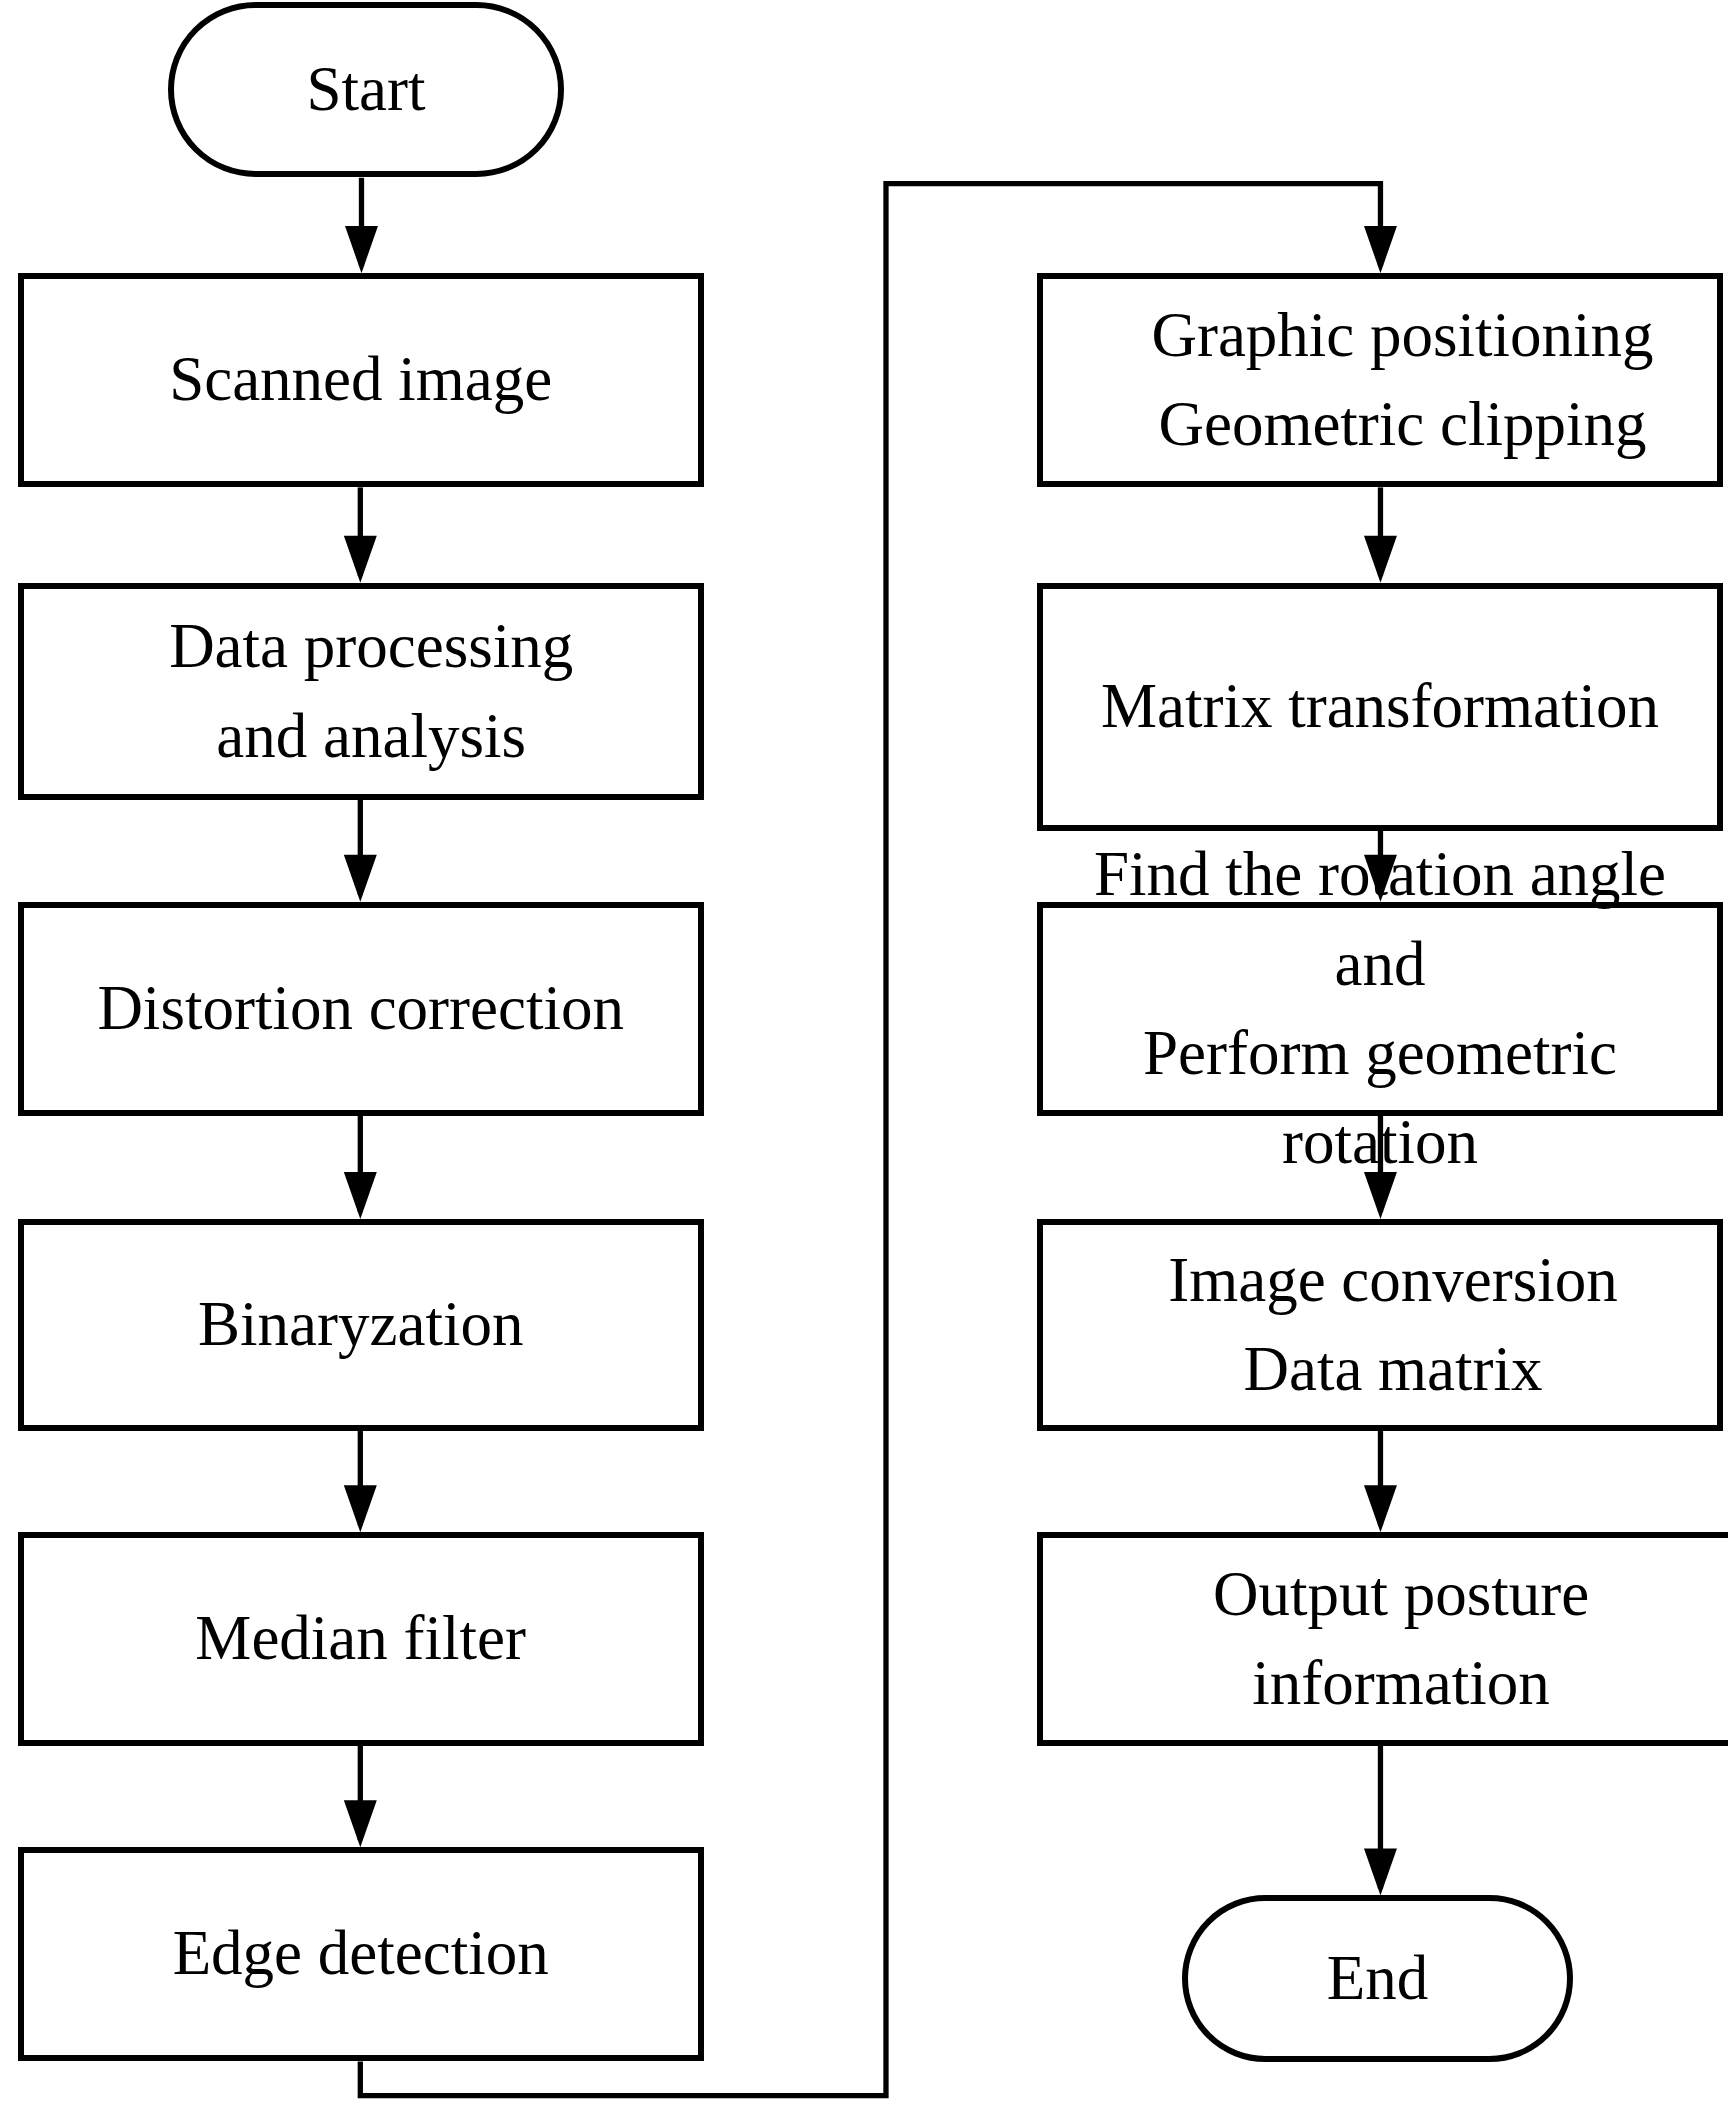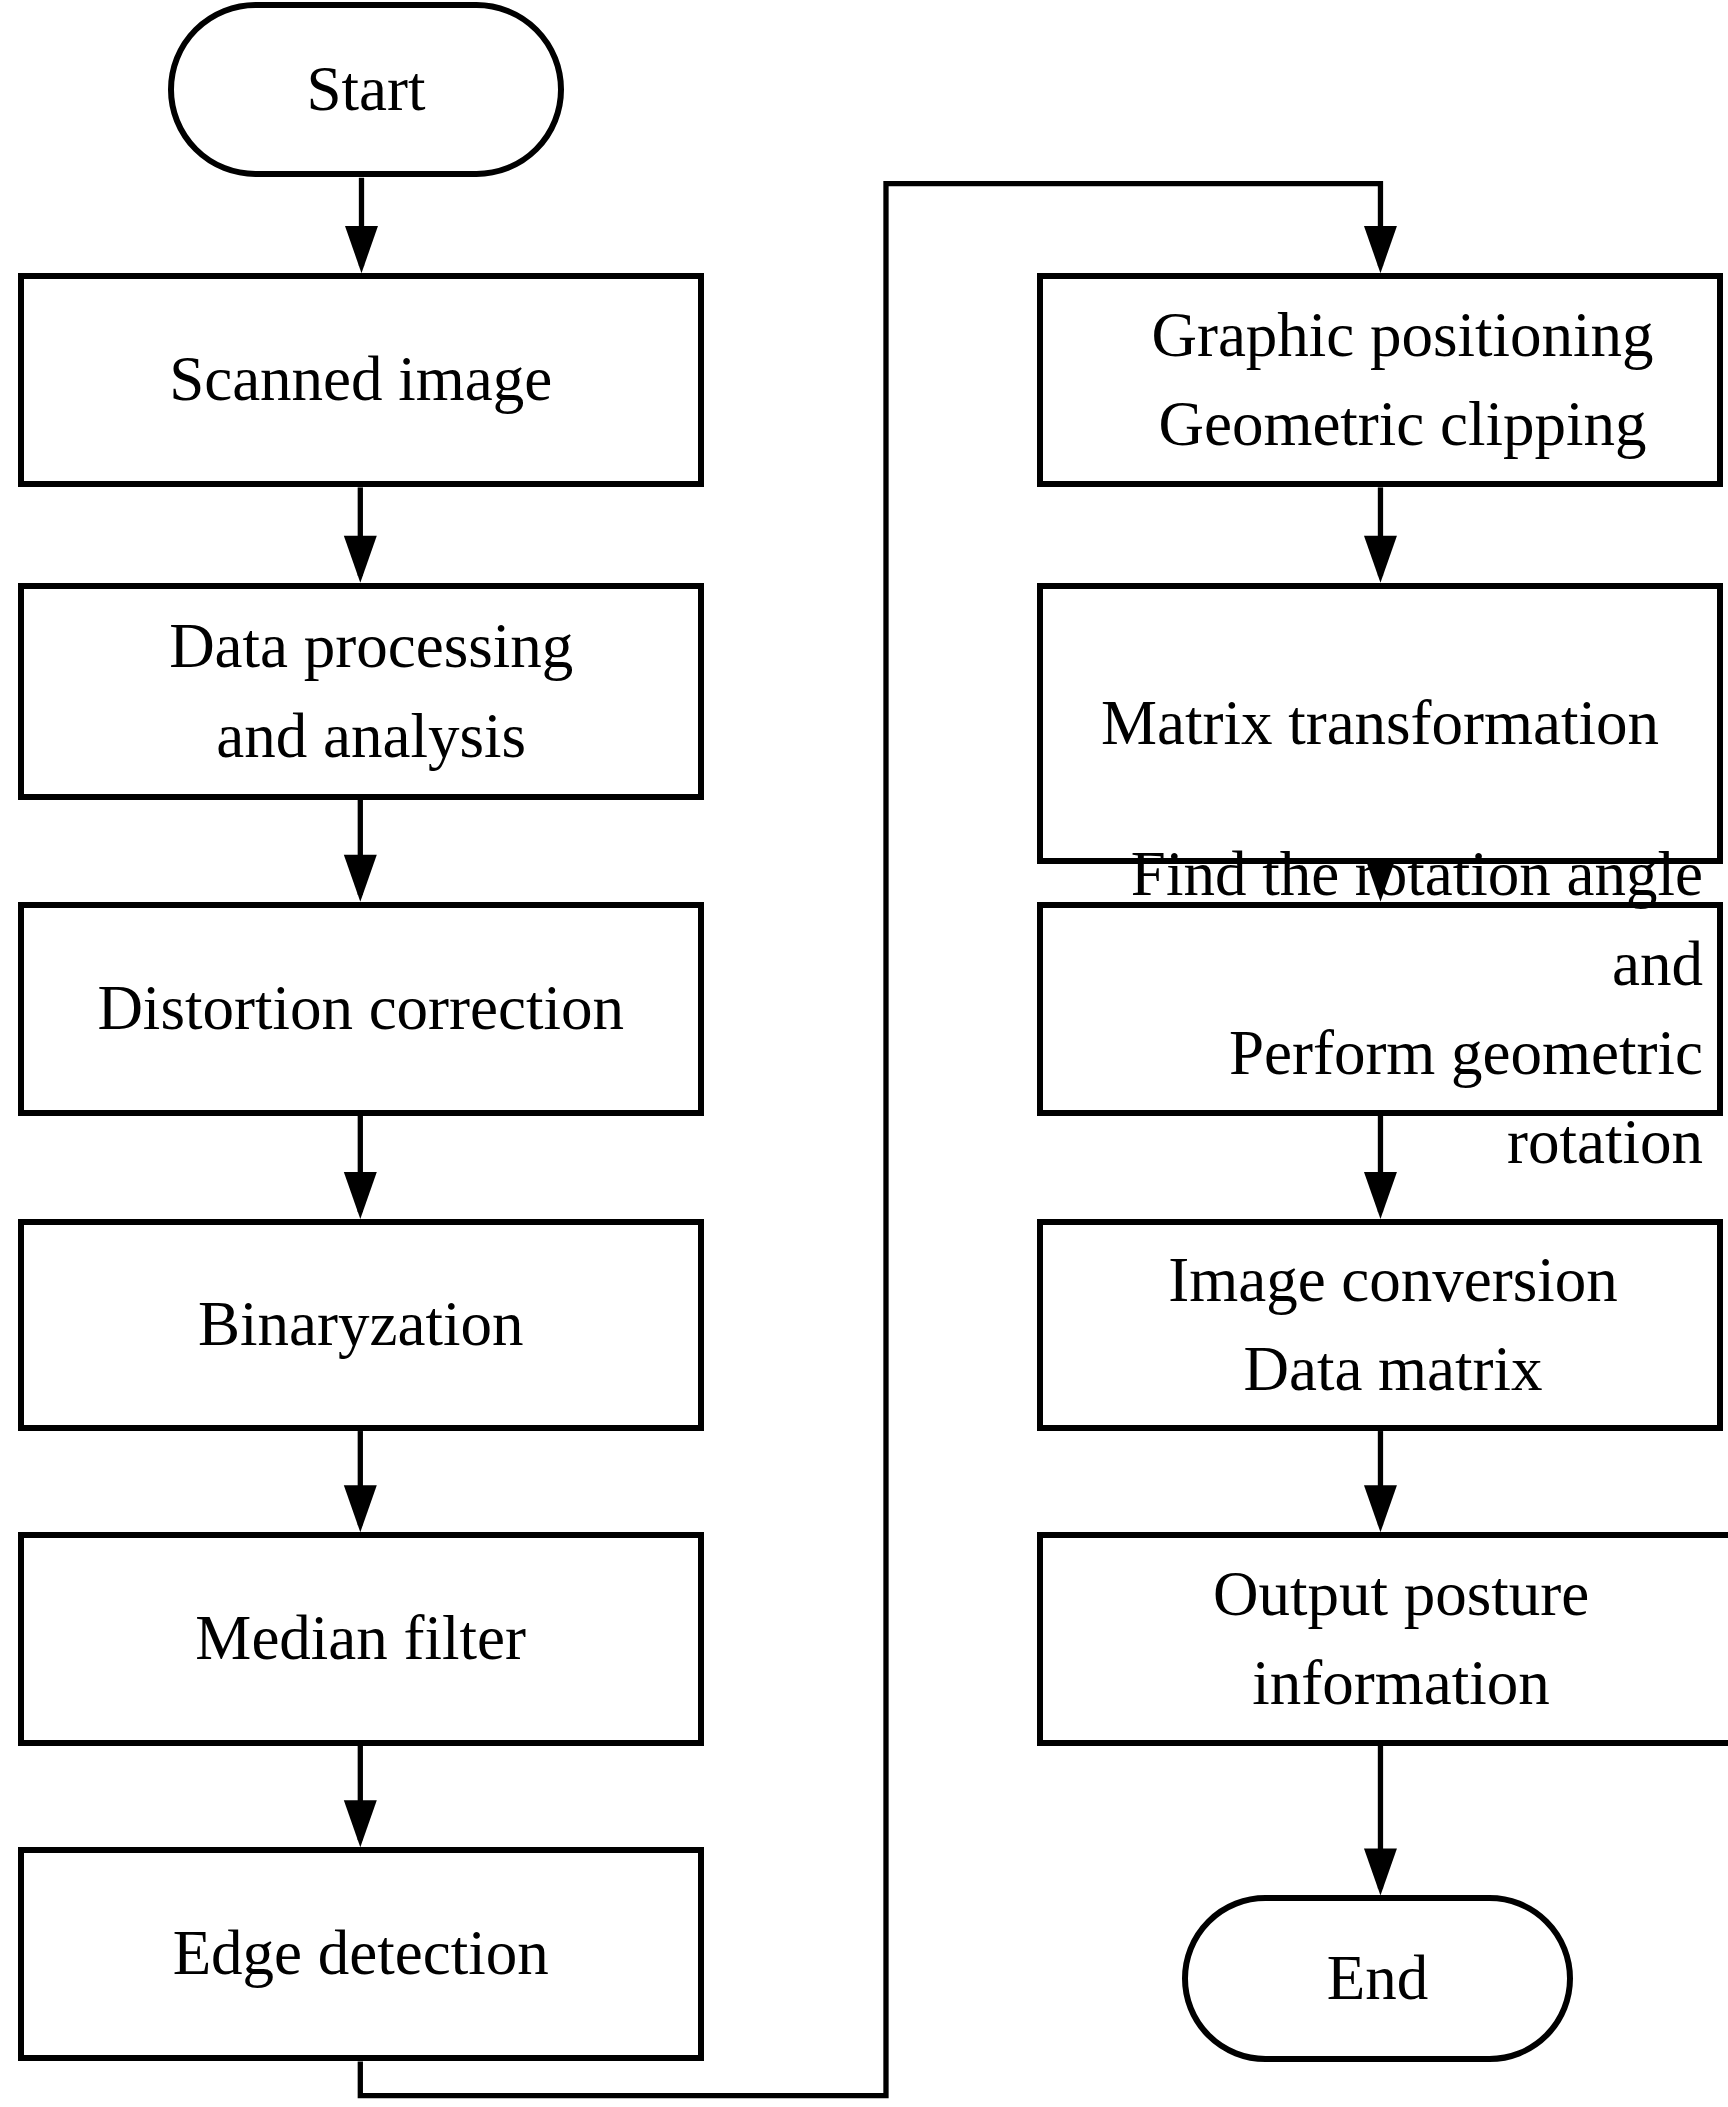--- a/index.html
+++ b/index.html
@@ -44,22 +44,22 @@
   }
   
   #n-start  { left: 168px;  top: 2.4px;    width: 396px;  height: 175px; }
   #n-l1     { left: 17.7px;   top: 273px;  width: 686px; height: 214px; font-family: Liberation Serif, serif; }
   #n-l2     { left: 17.7px;   top: 583px;  width: 686px; height: 217px; padding-left: 21px; }
   #n-l3     { left: 17.7px;   top: 902px; width: 686px; height: 214px; }
   #n-l4     { left: 17.7px;   top: 1219px; width: 686px; height: 212px; }
   #n-l5     { left: 17.7px;   top: 1532px; width: 686px; height: 214px; }
   #n-l6     { left: 17.7px;   top: 1847px; width: 686px; height: 214px; }
   #n-r1     { left: 1037px; top: 273px;  width: 686px; height: 214px; padding-left: 45px; }
-  #n-r2     { left: 1037px; top: 583px;  width: 686px; height: 281px; }
-  #n-r3     { left: 1037px; top: 902px; width: 686px; height: 214px; text-align: right; }
+  #n-r2     { left: 1037px; top: 583px;  width: 686px; height: 248px; }
+  #n-r3     { left: 1037px; top: 902px; width: 686px; height: 214px; }
   #n-r4     { left: 1037px; top: 1219px; width: 686px; height: 212px; padding-left: 26px; }
   #n-r5     { left: 1037px; top: 1532px; width: 728px; height: 214px; }
   #n-end    { left: 1182px; top: 1895px; width: 391px;  height: 167px; }
 </style>
 </head>
 <body>
 
 <div class="canvas">
 
   <svg class="edge-layer" viewBox="0 0 2937 3581" fill="none" stroke="#000000" stroke-width="9">

